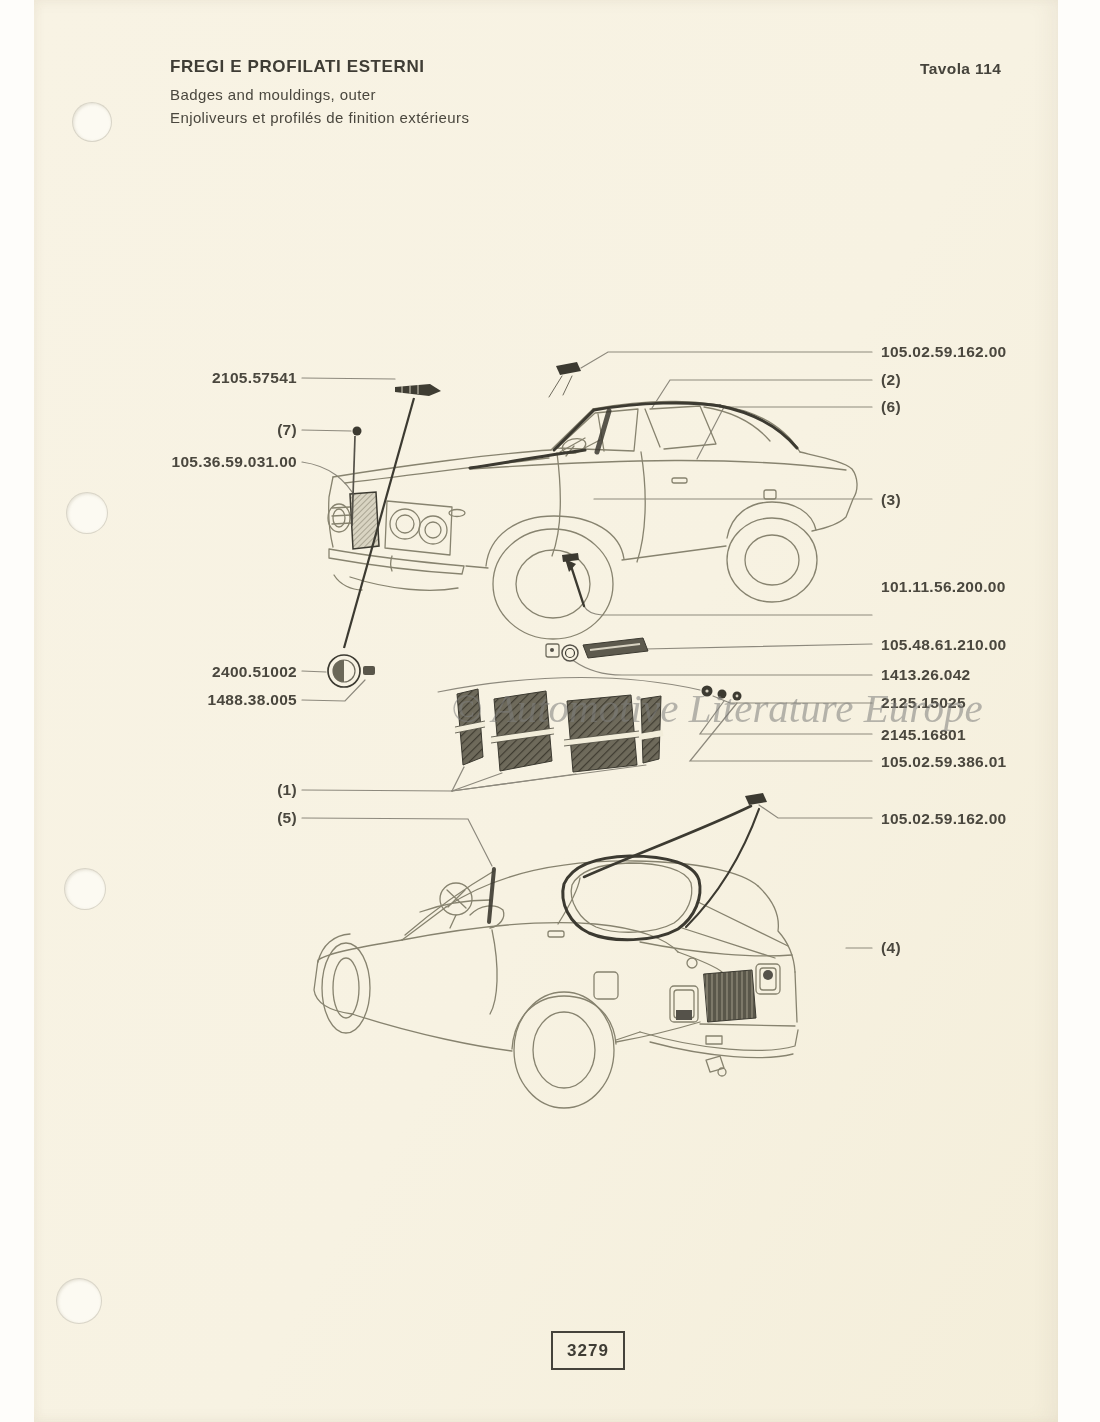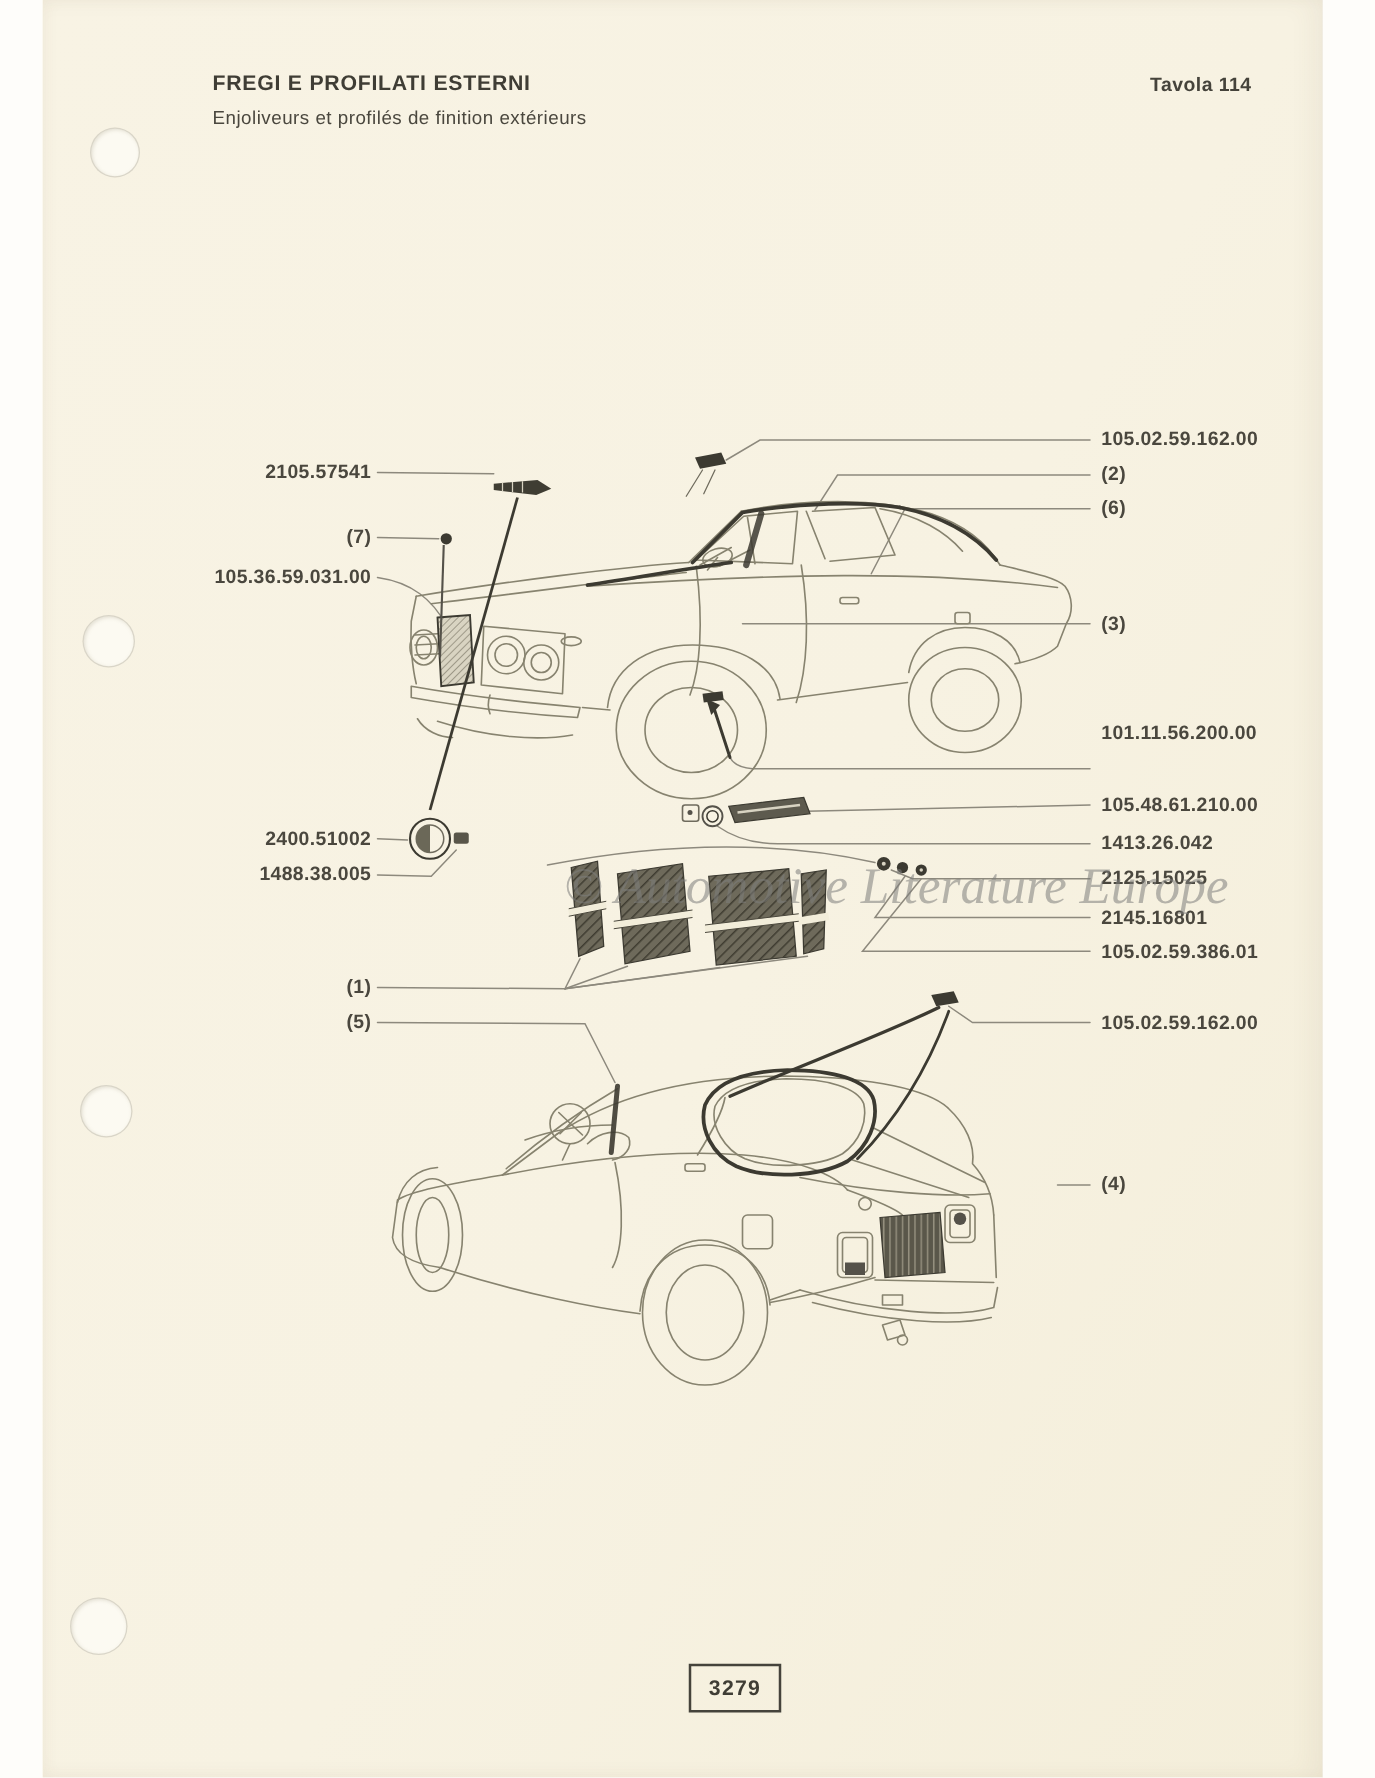--- a/index.html
+++ b/index.html
@@ -45,20 +45,21 @@
 
 <div class="paper"></div>
 
 <div class="hole" style="left:72px;top:102px;width:38px;height:38px;"></div>
 <div class="hole" style="left:66px;top:492px;width:40px;height:40px;"></div>
 <div class="hole" style="left:64px;top:868px;width:40px;height:40px;"></div>
 <div class="hole" style="left:56px;top:1278px;width:44px;height:44px;"></div>
 
 <div class="hdr">
   <div class="t">FREGI E PROFILATI ESTERNI</div>
+  <div class="s">Badges and mouldings, outer</div>
   <div class="s">Enjoliveurs et profilés de finition extérieurs</div>
 </div>
 
 <div class="plate">Tavola 114</div>
 
 <svg class="diagram" width="1100" height="1422" viewBox="0 0 1100 1422">
   <defs>
     <pattern id="mesh" width="6" height="6" patternUnits="userSpaceOnUse" patternTransform="rotate(45)">
       <rect width="6" height="6" fill="#6e6a5b"></rect>
       <line x1="0" y1="0" x2="0" y2="6" stroke="#3f3c31" stroke-width="2.4"></line>

